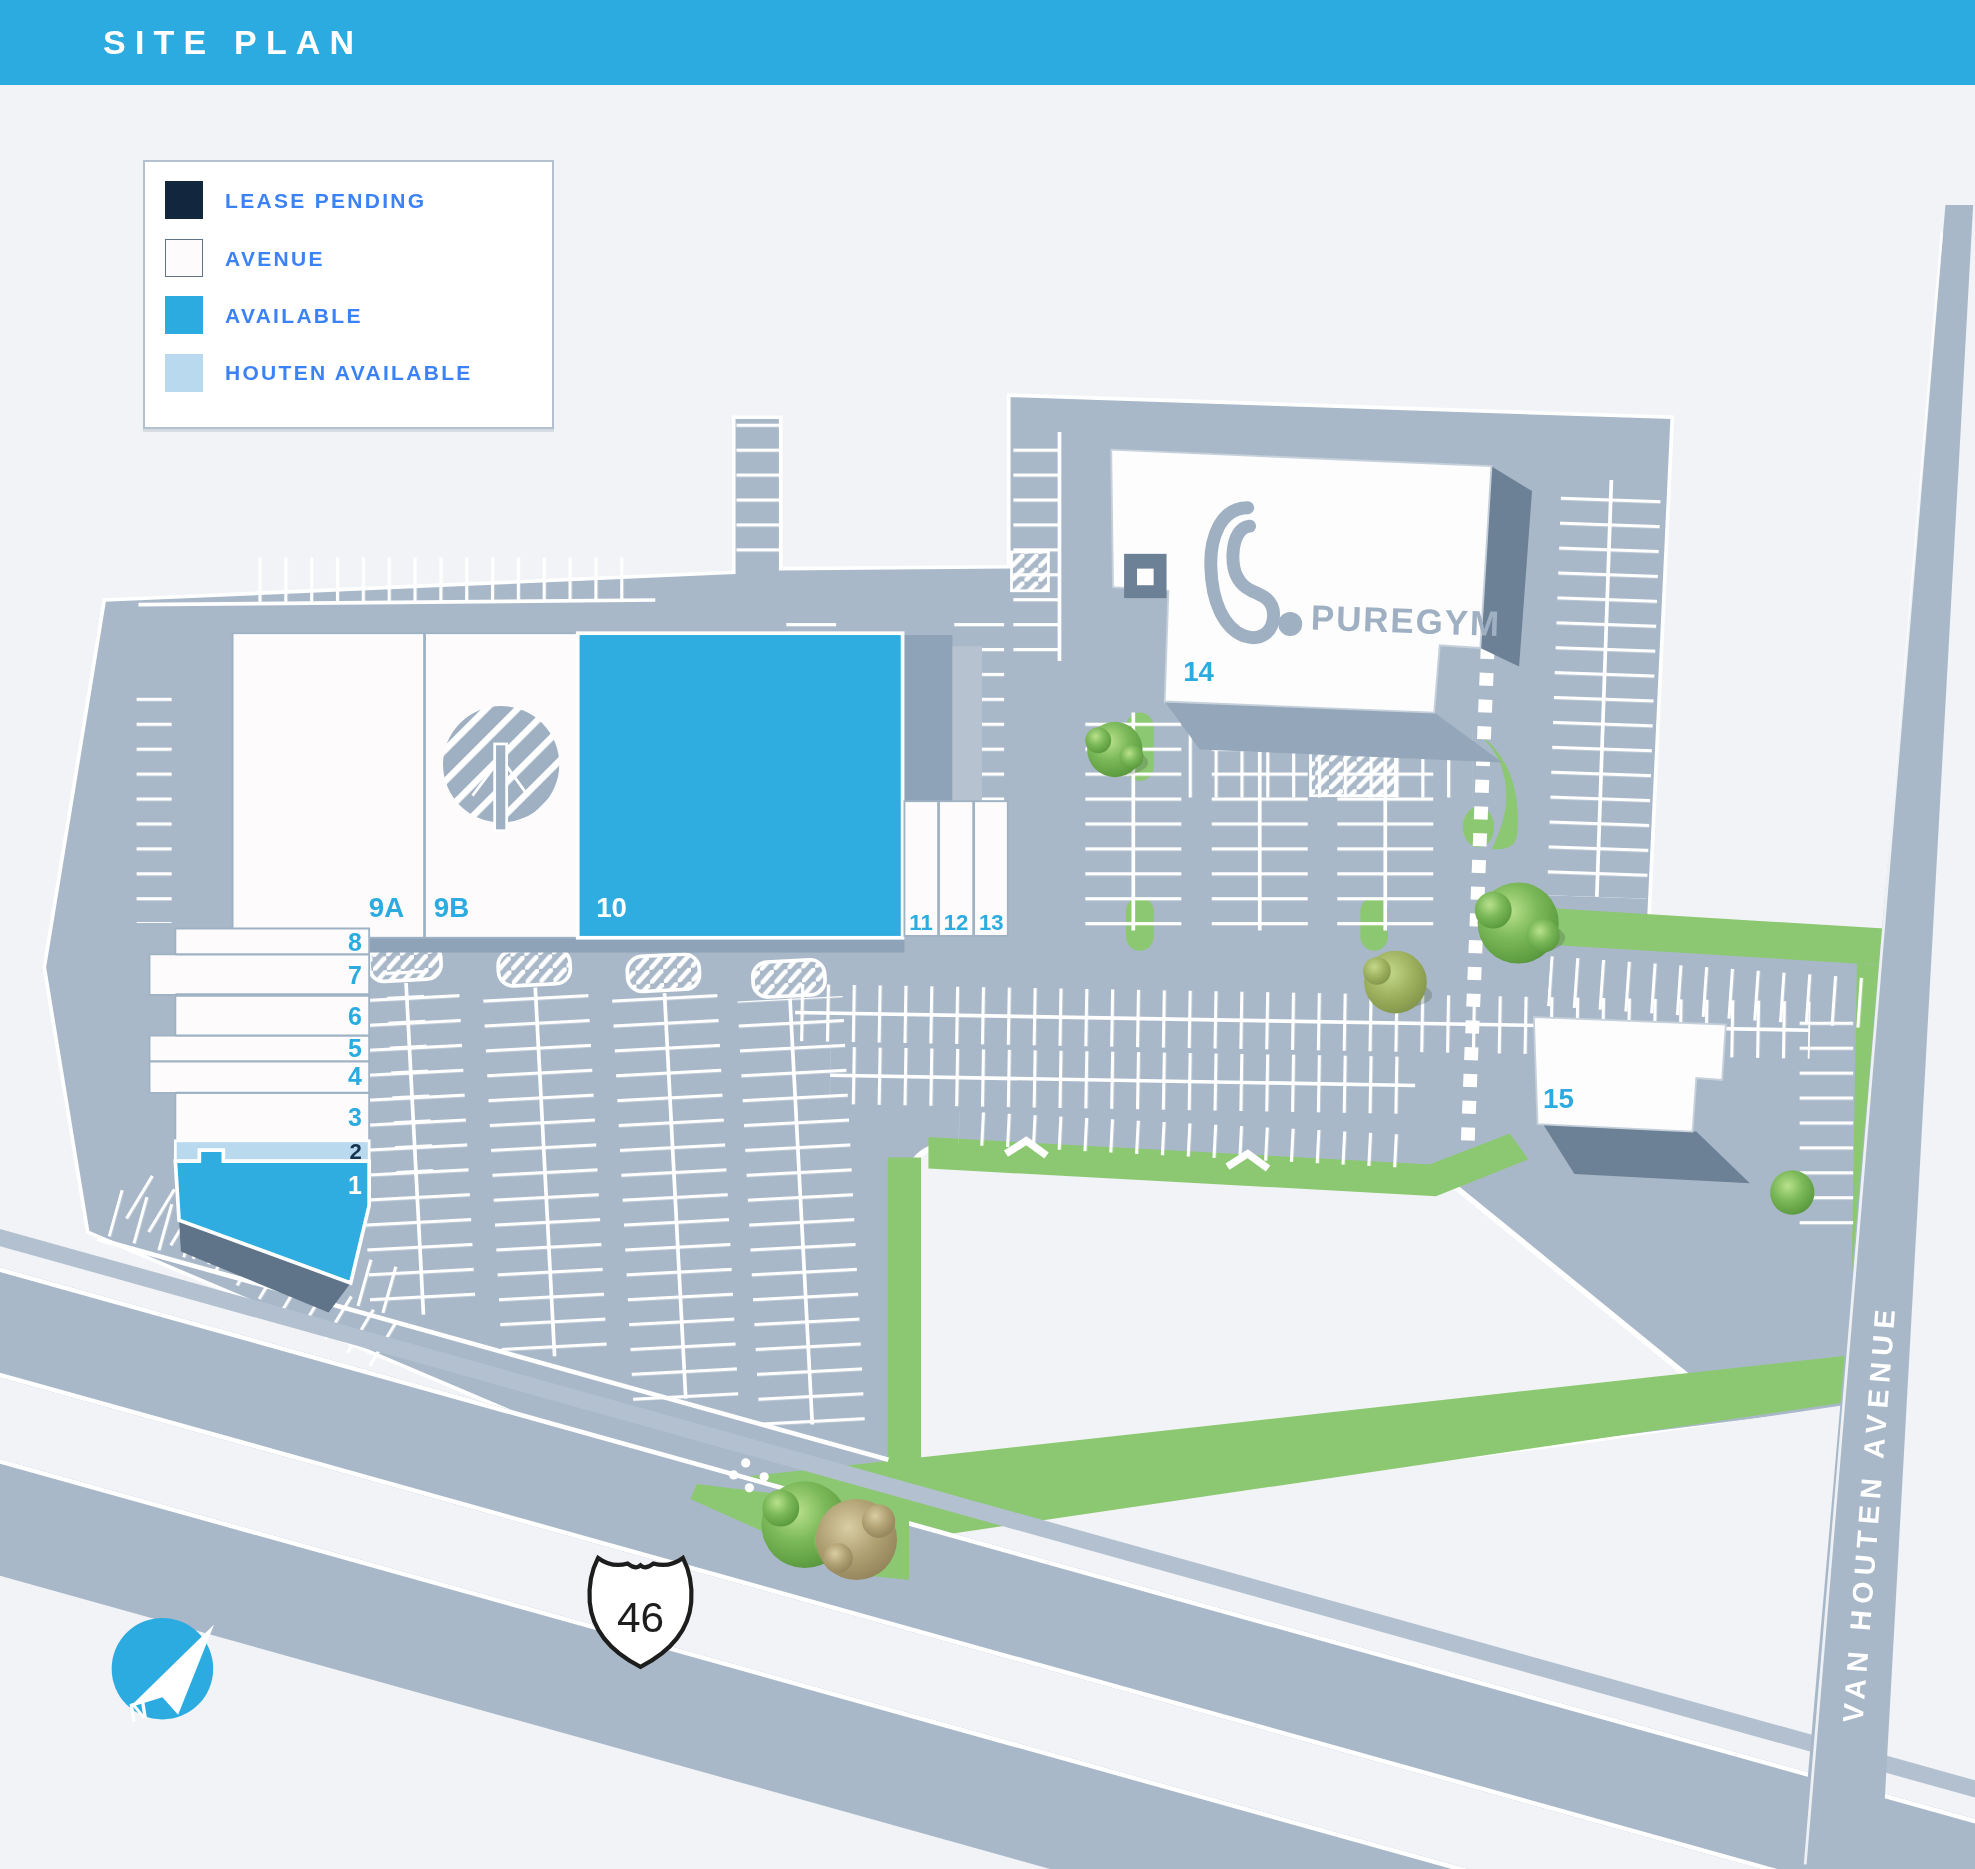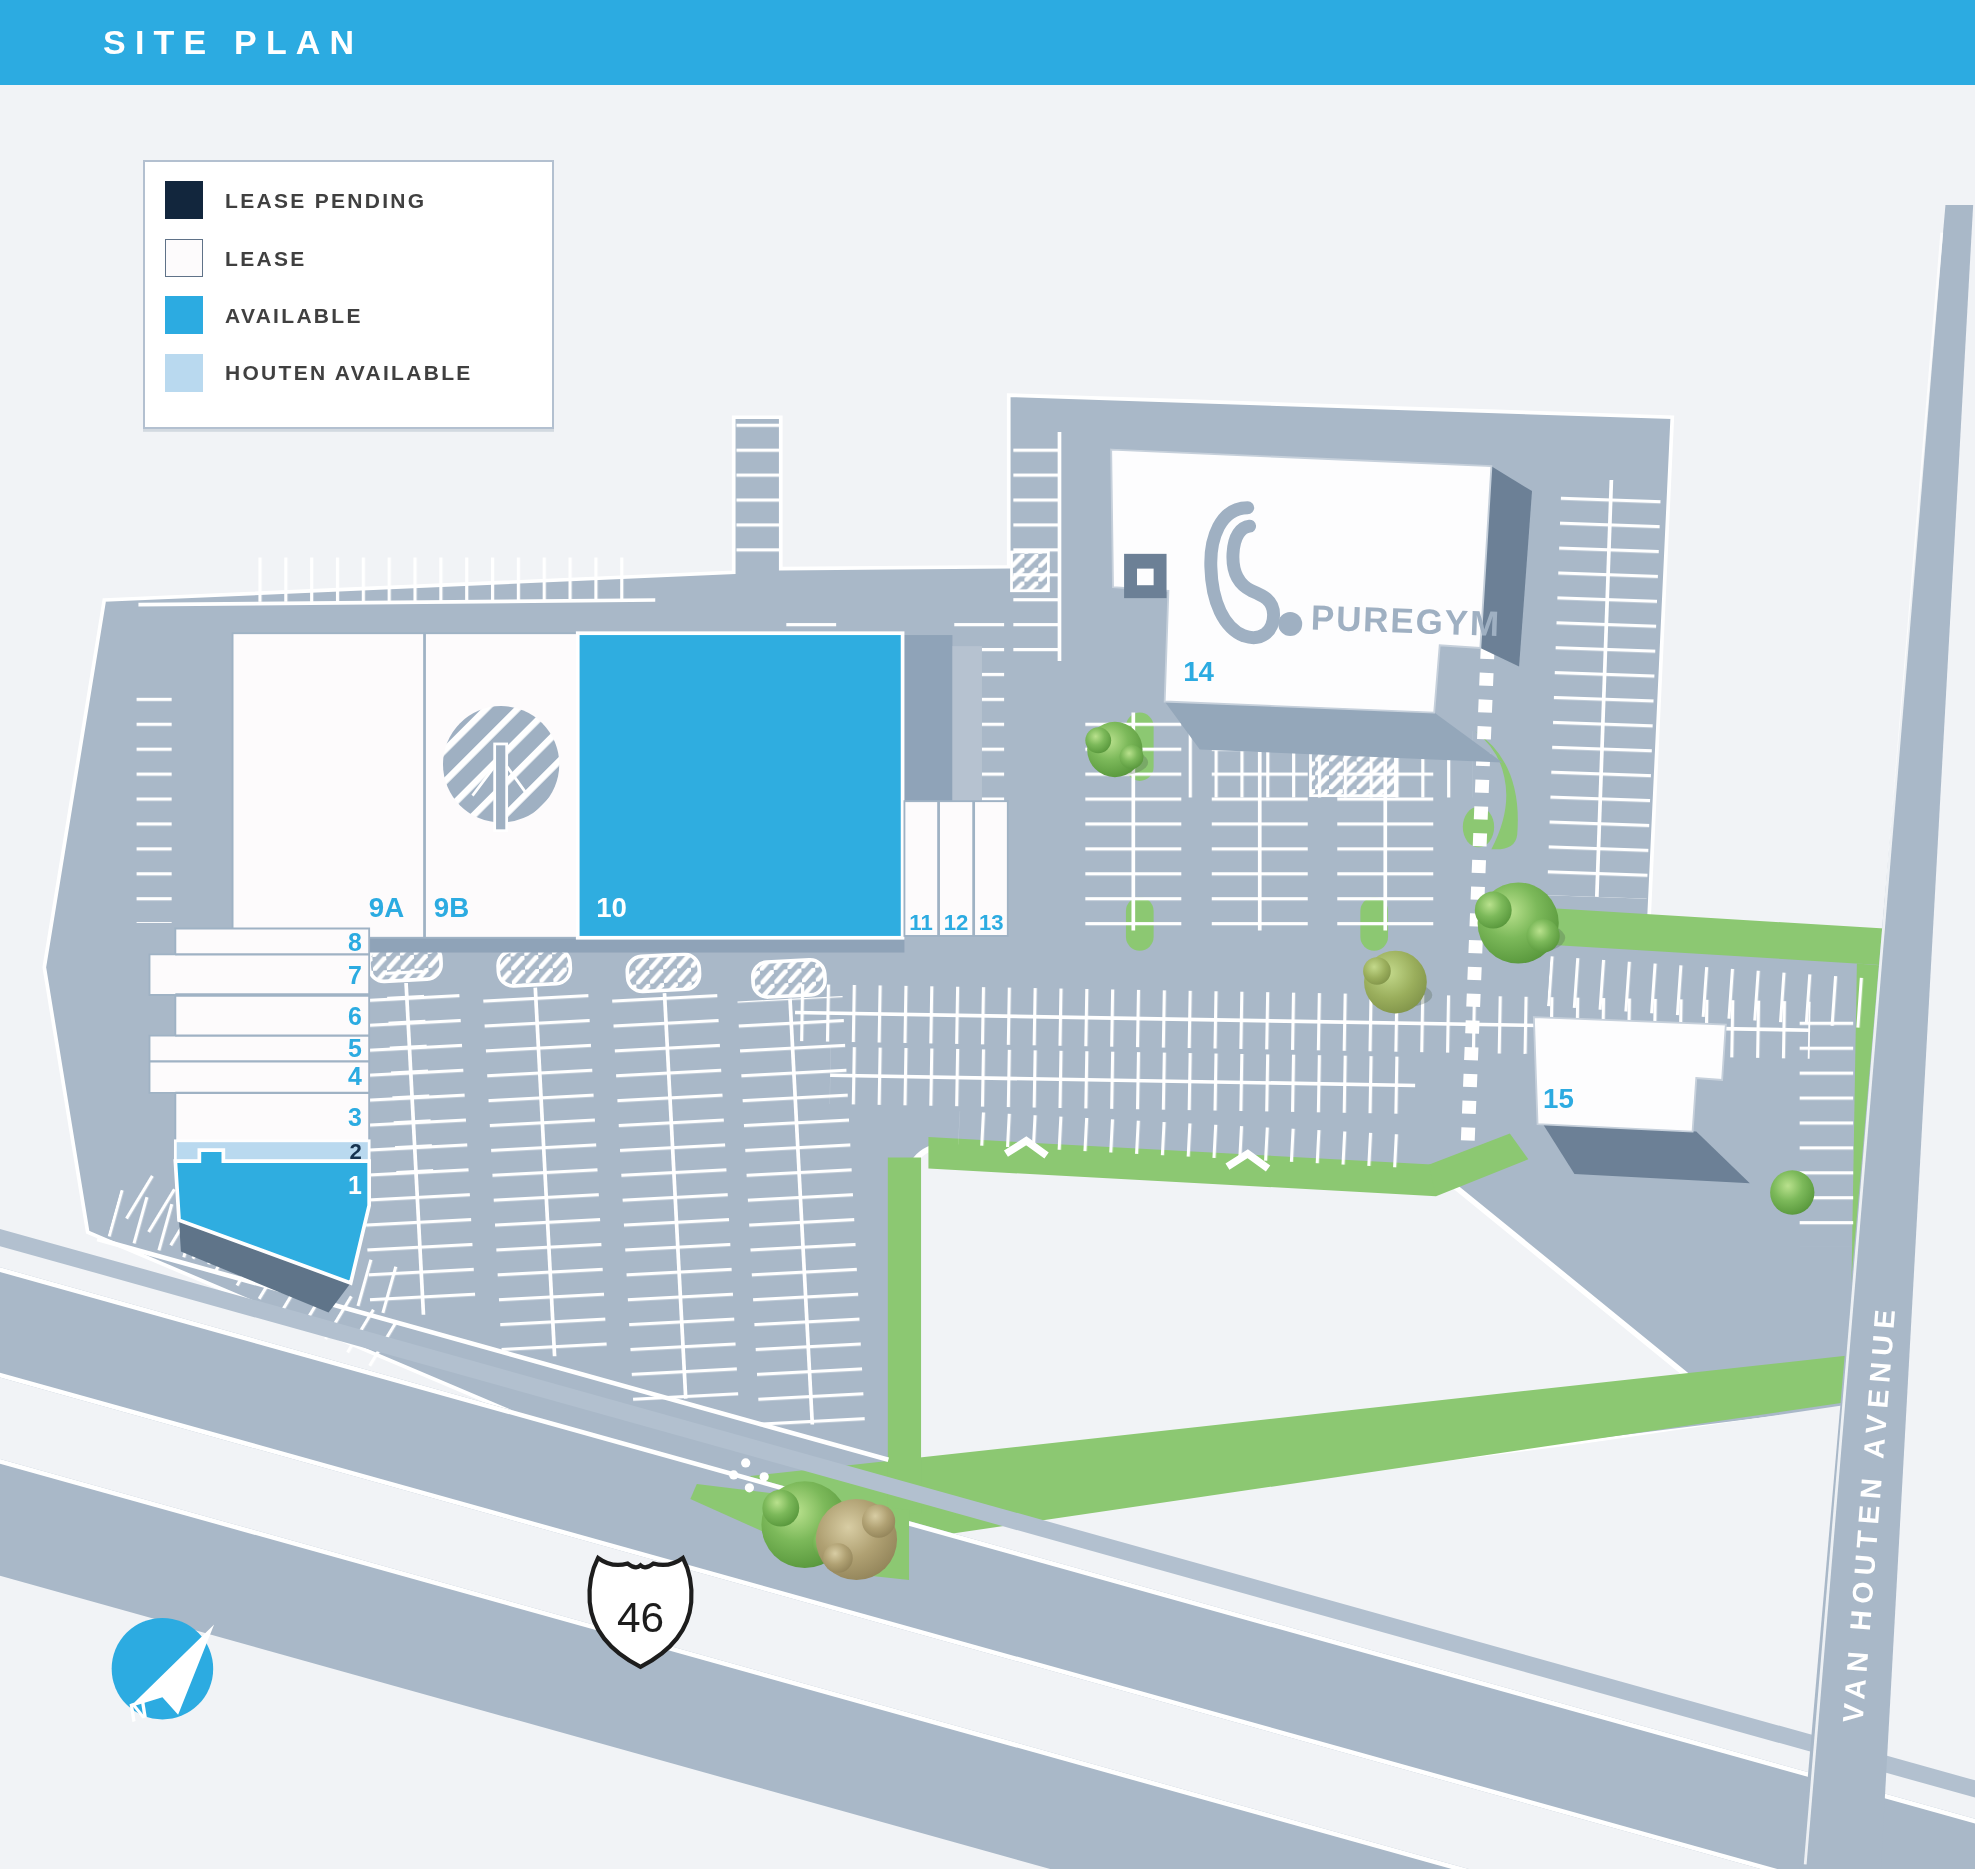--- a/index.html
+++ b/index.html
@@ -11,21 +11,21 @@
     font-size:34px;font-weight:bold;letter-spacing:9.2px;}
   
   #legend{position:absolute;left:143px;top:160px;width:411px;height:269px;background:#ffffff;
     border:2.8px solid #b3c0d0;box-sizing:border-box;z-index:30;box-shadow:0 2.8px 0 rgba(120,140,160,.25);}
   .lrow{display:flex;align-items:center;margin:19.4px 0 0 20px;height:38px;}
   .swatch{width:38px;height:38px;margin-right:22px;flex:0 0 auto;}
   .sw-pending{background:#12263d;}
   .sw-leased{background:#fdfbfc;border:1.8px solid #5f7288;box-sizing:border-box;}
   .sw-available{background:#2cabe1;}
   .sw-coming{background:#b9d9ef;}
-  .ltext{color:#404040;font-size:21px;font-weight:bold;letter-spacing:2.3px;padding-top:1.8px;}
+  .ltext{color:#3b82f6;font-size:21px;font-weight:bold;letter-spacing:2.3px;padding-top:1.8px;}
   #map{position:absolute;left:0;top:0;z-index:10;}
   text{font-family:"Liberation Sans",sans-serif;}
   .ulabel{font-weight:bold;fill:#2cabe1;}
   .ulabel-w{font-weight:bold;fill:#ffffff;}
   .ulabel-d{font-weight:bold;fill:#16334f;}
 </style>
 </head>
 <body>
 
 <div id="stage">
@@ -305,21 +305,21 @@
     <span class="title">SITE PLAN</span>
   </div>
 
   <div id="legend">
     <div class="lrow">
       <span class="swatch sw-pending"></span>
       <span class="ltext">LEASE PENDING</span>
     </div>
     <div class="lrow">
       <span class="swatch sw-leased"></span>
-      <span class="ltext">LEASE</span>
+      <span class="ltext">AVENUE</span>
     </div>
     <div class="lrow">
       <span class="swatch sw-available"></span>
       <span class="ltext">AVAILABLE</span>
     </div>
     <div class="lrow">
       <span class="swatch sw-coming"></span>
       <span class="ltext">HOUTEN AVAILABLE</span>
     </div>
   </div>

